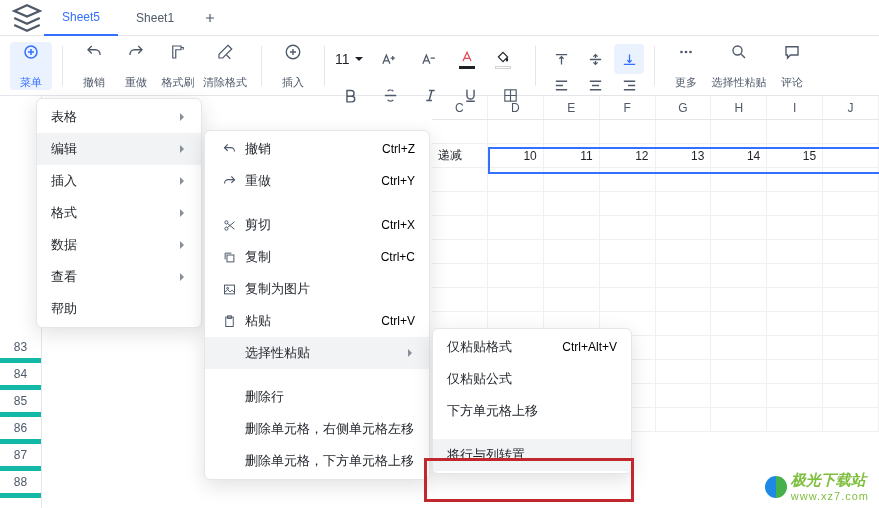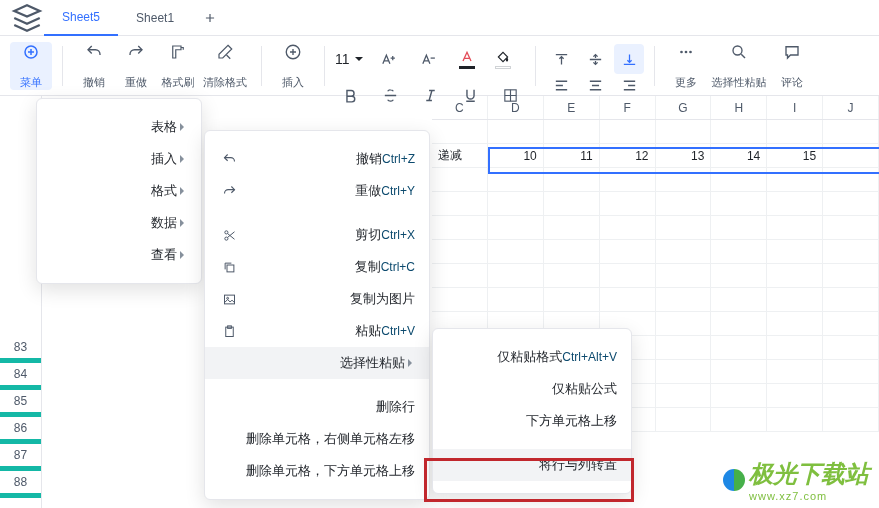--- a/index.html
+++ b/index.html
@@ -32,33 +32,33 @@
   .rowhdr { height:27px; display:flex; align-items:center; justify-content:center; font-size:12px; color:#4e5969; border-bottom:5px solid #14b8a6; }
   .grid { flex:1; position:relative; }
   .colhdrs { height:24px; display:flex; border-bottom:1px solid #e5e6eb; }
   .colhdr { width:57px; display:flex; align-items:center; justify-content:center; font-size:12px; color:#4e5969; border-right:1px solid #eef0f2; }
   .cells { position:relative; }
   .cellrow { display:flex; height:24px; }
   .cell { width:57px; border-right:1px solid #eef0f2; border-bottom:1px solid #eef0f2; font-size:12px; display:flex; align-items:center; padding:0 6px; justify-content:flex-end; }
   .cell.text { justify-content:flex-start; }
   .selbox { position:absolute; border:2px solid #3370ff; pointer-events:none; }
   
-  .menu { position:absolute; background:#fff; border:1px solid #e5e6eb; border-radius:6px; box-shadow:0 6px 20px rgba(0,0,0,.12); padding:12px 0; font-size:13px; color:#1f2329;text-align:right; }
+  .menu { position:absolute; background:#fff; border:1px solid #e5e6eb; border-radius:6px; box-shadow:0 6px 20px rgba(0,0,0,.12); padding:2px 0; font-size:13px; color:#1f2329; }
   .menu .item { height:32px; display:flex; align-items:center; padding:0 14px; justify-content:space-between; cursor:pointer; }
   .menu .item.hover, .menu .item:hover { background:#f2f3f5; }
   .menu .item .arrow svg{width:10px;height:10px;color:#86909c;}
-  .menu .item .shortcut { color:#0c4a6e; font-size:12px; }
+  .menu .item .shortcut { color:#000000; font-size:12px; }
   .menu .item .lefticon { width:20px; display:flex; justify-content:center; color:#4e5969; margin-right:6px; }
   .menu .item .lefticon svg{width:15px;height:15px;}
   .menu .item .lbl { flex:1; }
   
   .hlbox { position:absolute; border:3px solid #c1272d; pointer-events:none; }
   
   .wm { position:absolute; right:10px; bottom:6px; font-size:12px; color:#9aa3ab; display:flex; align-items:center; gap:4px; }
-  .wm .bigtxt { font-size:24px; font-weight:bold; color:#7fbf3f; font-style:italic; }
+  .wm .bigtxt { font-size:15px; font-weight:bold; color:#7fbf3f; font-style:italic; }
   .wm .logocircle{width:22px;height:22px;border-radius:50%;background:conic-gradient(#46b04a 0 50%,#1e88e5 50% 100%);}
   svg { display:block; }
 </style>
 </head>
 <body>
 
 <div class="tabs">
   <div class="icon-left">
     <svg viewBox="0 0 24 24" fill="none" stroke="currentColor" stroke-width="1.6">
         <path d="M3 7l9-4 9 4-9 4-9-4zM3 12l9 4 9-4M3 17l9 4 9-4"></path>
@@ -421,20 +421,28 @@
 
 <div class="menu" style="left:36px;top:98px;width:166px">
   <div class="item">
       <span class="lbl">表格</span>
       <span class="arrow">
         <svg viewBox="0 0 10 10" fill="currentColor">
           <path d="M3 1l4 4-4 4z"></path>
         </svg>
       </span>
     </div>
+  <div class="item hover">
+      <span class="lbl">编辑</span>
+      <span class="arrow">
+        <svg viewBox="0 0 10 10" fill="currentColor">
+          <path d="M3 1l4 4-4 4z"></path>
+        </svg>
+      </span>
+    </div>
   <div class="item">
       <span class="lbl">插入</span>
       <span class="arrow">
         <svg viewBox="0 0 10 10" fill="currentColor">
           <path d="M3 1l4 4-4 4z"></path>
         </svg>
       </span>
     </div>
   <div class="item">
       <span class="lbl">格式</span>
@@ -452,20 +460,23 @@
         </svg>
       </span>
     </div>
   <div class="item">
       <span class="lbl">查看</span>
       <span class="arrow">
         <svg viewBox="0 0 10 10" fill="currentColor">
           <path d="M3 1l4 4-4 4z"></path>
         </svg>
       </span>
+    </div>
+  <div class="item">
+      <span class="lbl">帮助</span>
     </div>
 </div>
 
 <div class="menu" style="left:204px;top:130px;width:226px">
   <div class="item">
       <span class="lefticon">
         <svg viewBox="0 0 24 24" fill="none" stroke="currentColor" stroke-width="1.8">
           <path d="M9 14l-5-5 5-5"></path>
           <path d="M4 9h10a6 6 0 016 6"></path>
         </svg>

